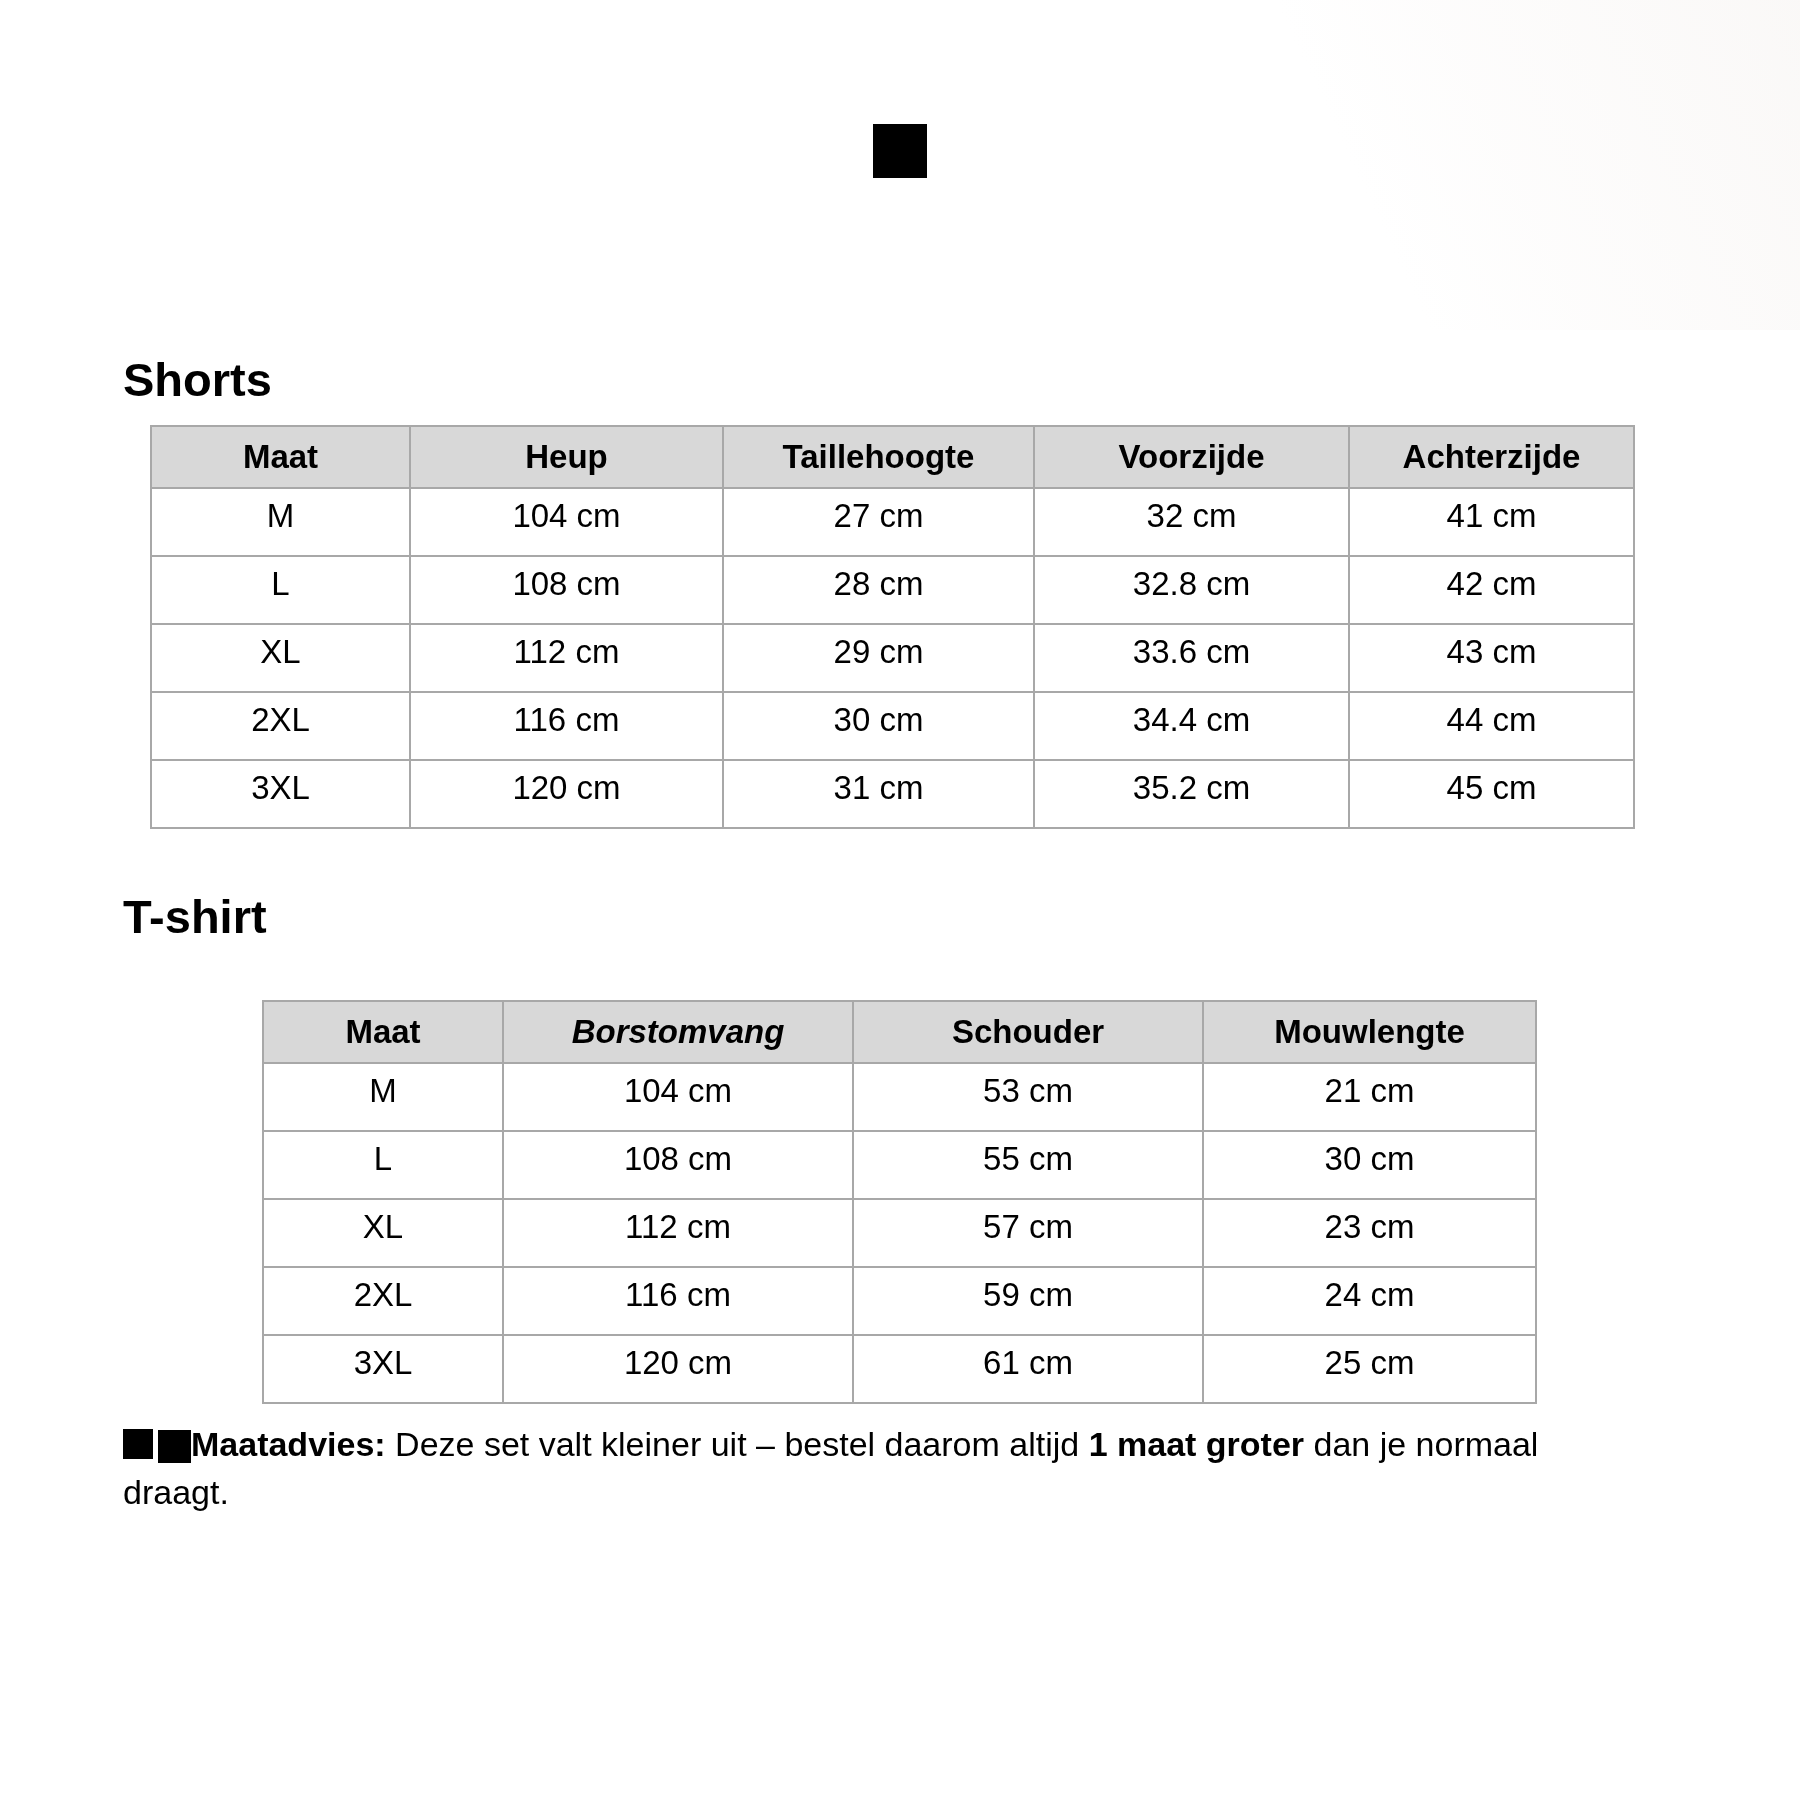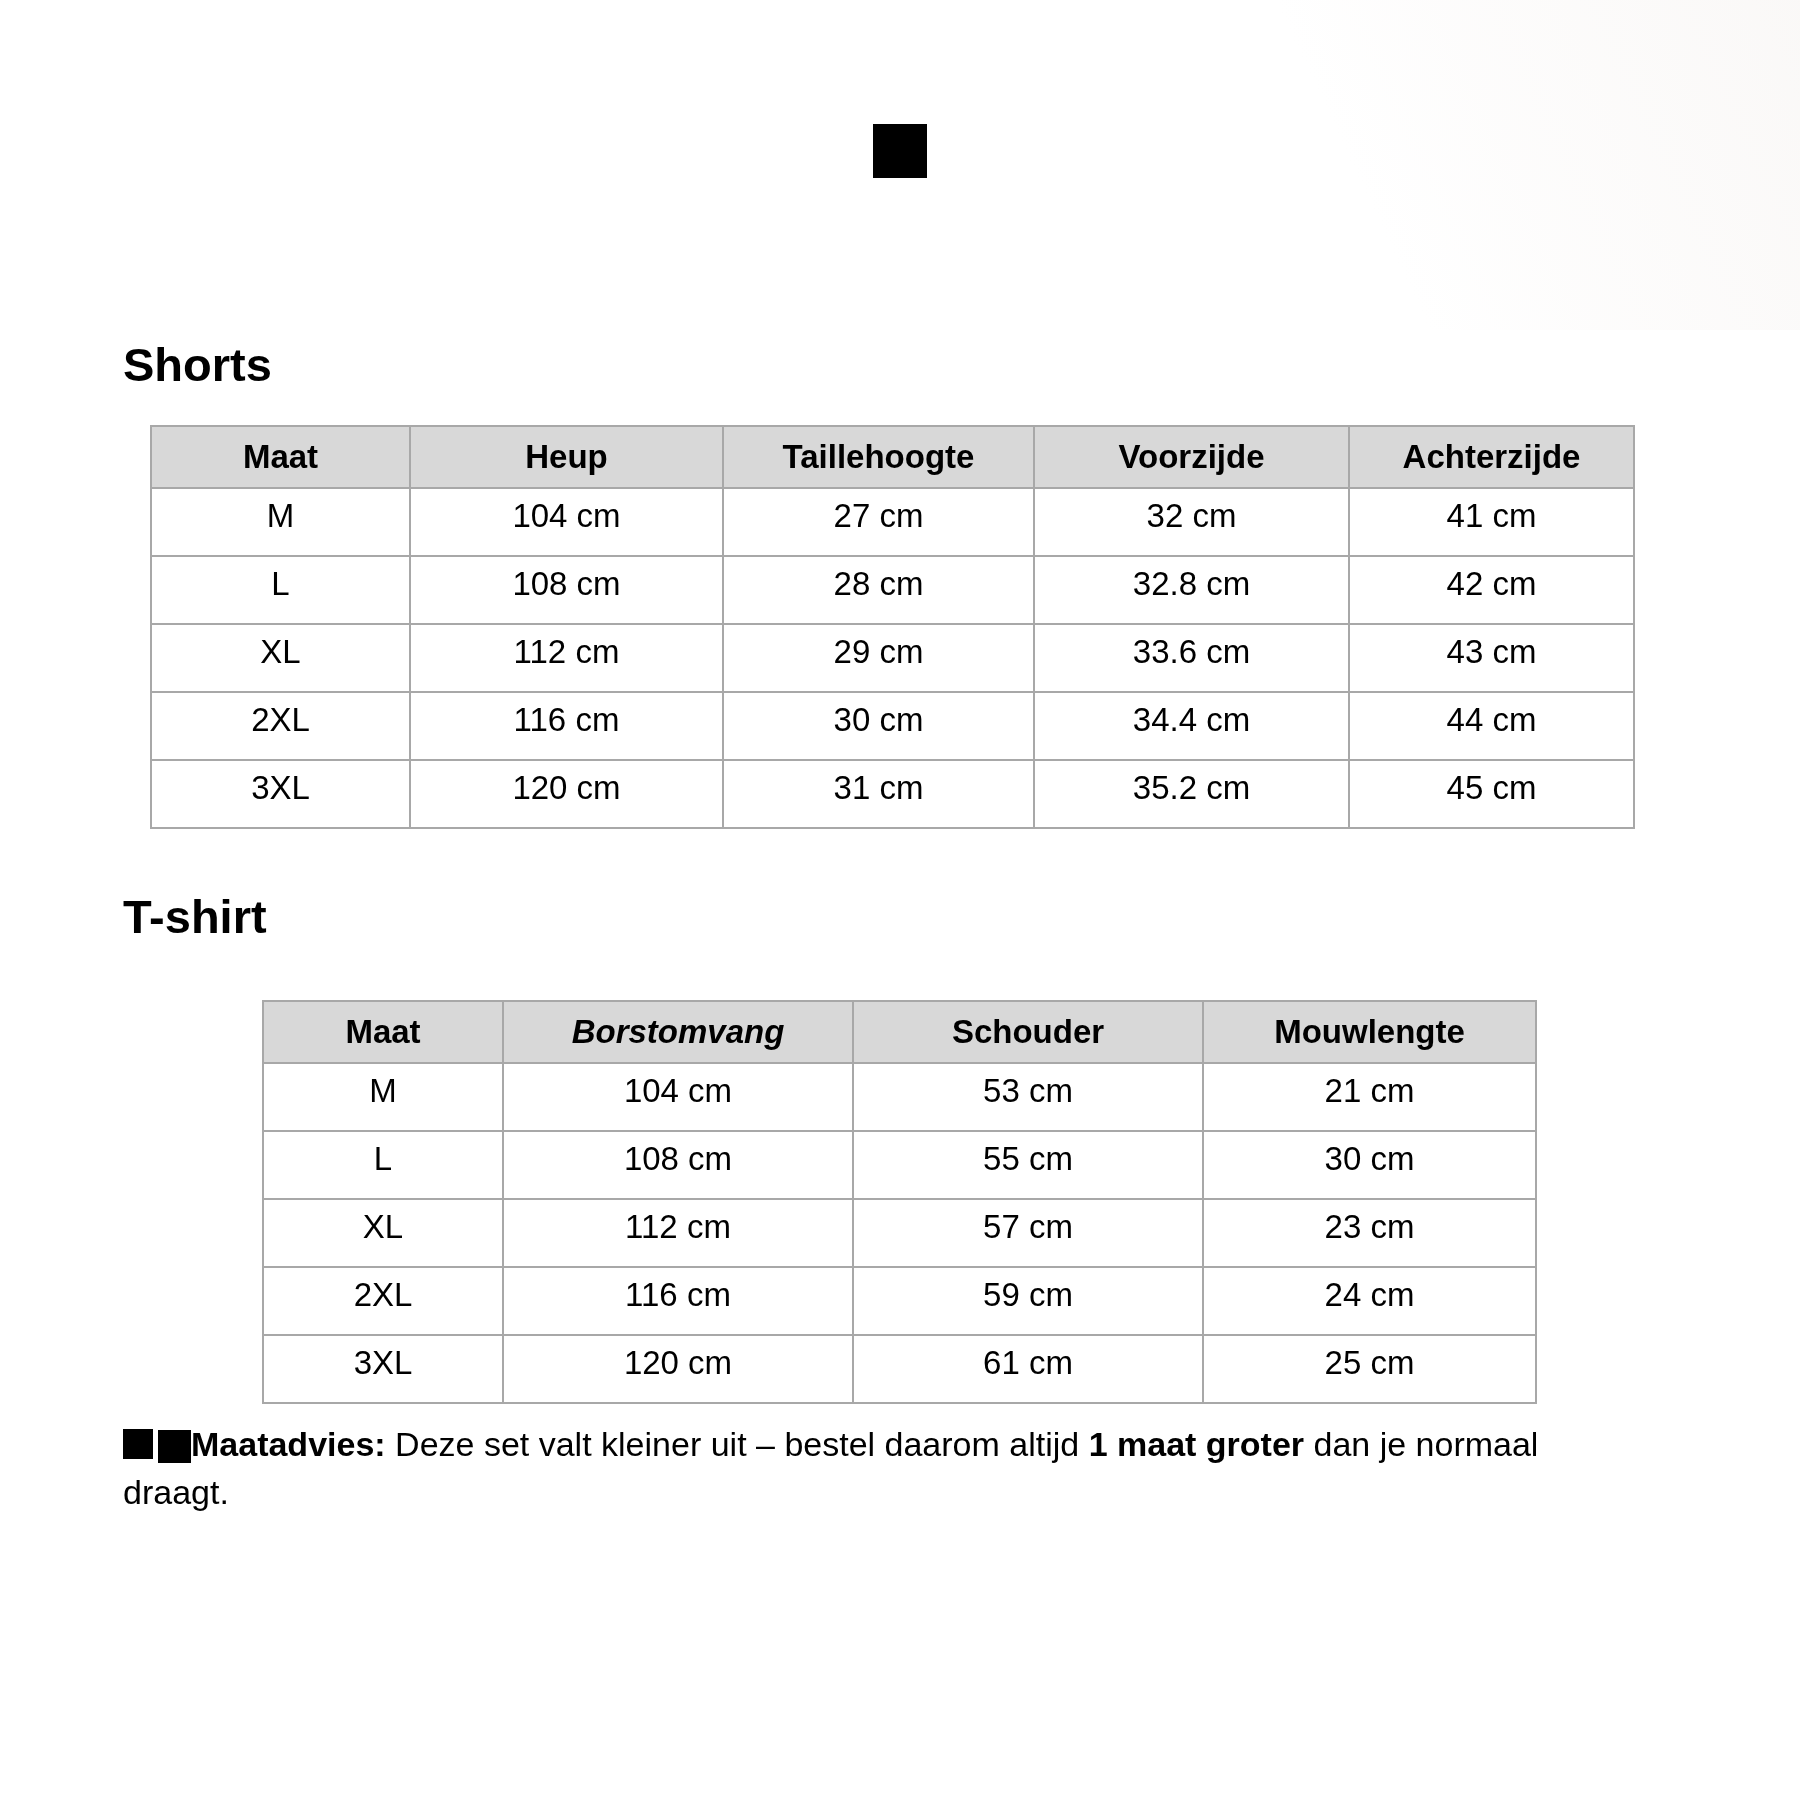--- a/index.html
+++ b/index.html
@@ -46,21 +46,21 @@
 
   
   .section-heading {
     position: absolute;
     left: 123px;
     font-size: 47px;
     font-weight: bold;
     line-height: 58px;
     white-space: nowrap;
   }
-  #shorts-heading { top: 336px; }
+  #shorts-heading { top: 351px; }
   #tshirt-heading { top: 888px; }
 
   
   table {
     position: absolute;
     border-collapse: collapse;
     table-layout: fixed;
     font-size: 33px;
   }
   #shorts-table { top: 425px; left: 150px; width: 1483px; }

